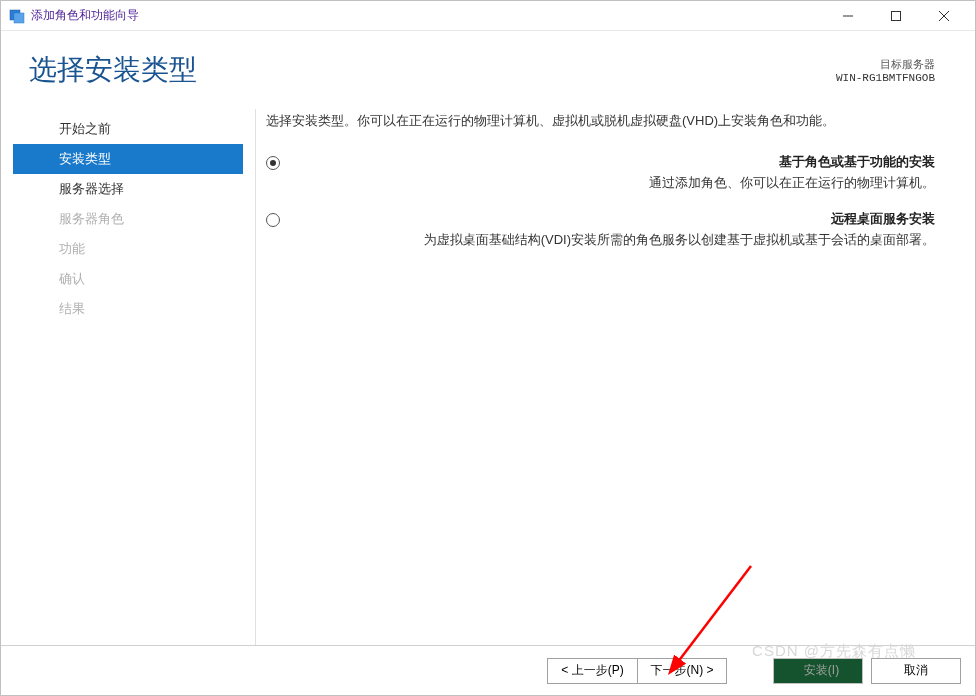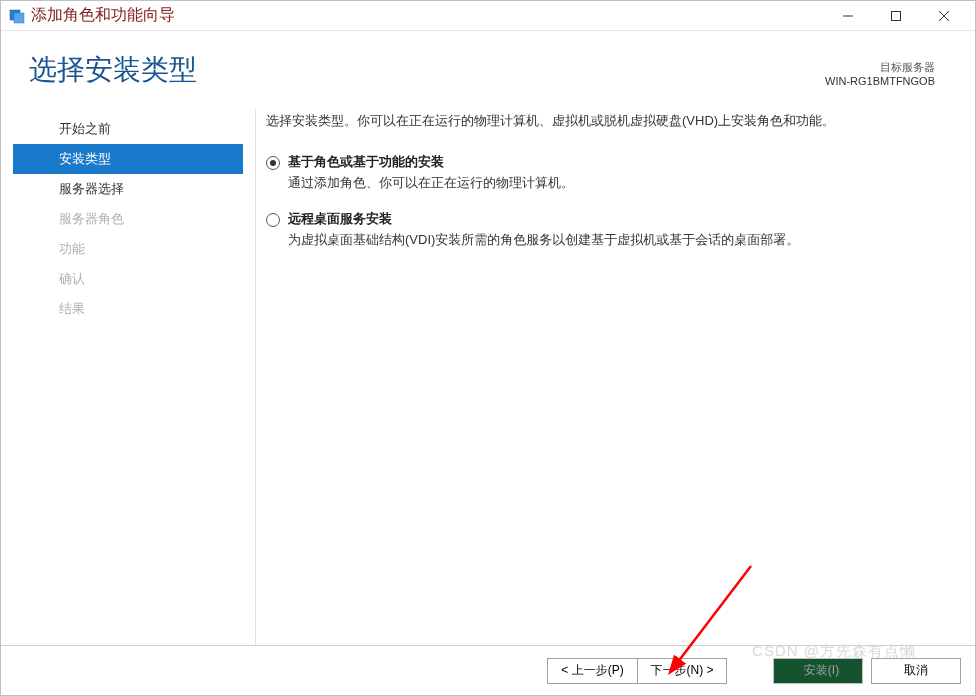--- a/index.html
+++ b/index.html
@@ -31,22 +31,22 @@
       background: #ffffff;
       border-bottom: 1px solid #e8e8e8;
     }
     .titlebar-icon {
       width: 16px;
       height: 16px;
       margin-right: 6px;
       display: inline-block;
     }
     .titlebar-title {
-      font-size: 16px;
-      color: #7f1d1d;
+      font-size: 12px;
+      color: #4c1d95;
       flex: 1;
     }
     .titlebar-controls {
       display: flex;
       gap: 2px;
     }
     .titlebar-btn {
       width: 46px;
       height: 28px;
       display: flex;
@@ -59,33 +59,34 @@
     }
     .content-area {
       flex: 1;
       display: flex;
       flex-direction: column;
       position: relative;
     }
     .header-section {
       padding: 20px 40px 10px 28px;
       display: flex;
-      align-items: center;
+      align-items: flex-start;
       justify-content: space-between;
     }
     .page-title {
       font-size: 28px;
       font-weight: 300;
       color: #1a5490;
     }
     .server-info {
       text-align: right;
       font-size: 11px;
       color: #555;
       padding-top: 6px;
+      font-family: Liberation Mono, monospace;
     }
     .server-label {
       color: #555;
     }
     .server-name {
       color: #333;
     }
     .main-body {
       flex: 1;
       display: flex;
@@ -143,20 +144,21 @@
     .radio-circle.checked::after {
       content: "";
       width: 6px;
       height: 6px;
       background: #333;
       border-radius: 50%;
       display: block;
     }
     .radio-content {
       flex: 1;
+      text-align: right;
     }
     .radio-title {
       font-size: 13px;
       font-weight: bold;
       color: #222;
       margin-bottom: 2px;
     }
     .radio-desc {
       font-size: 13px;
       color: #333;

